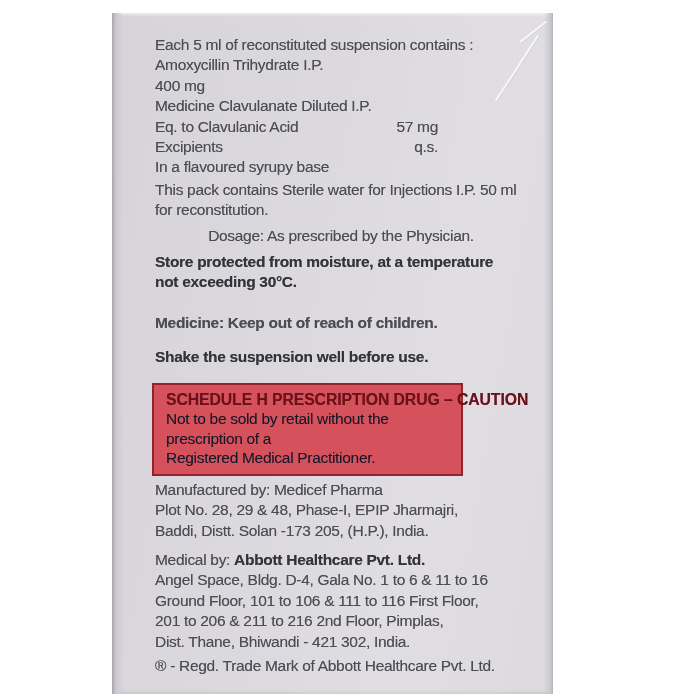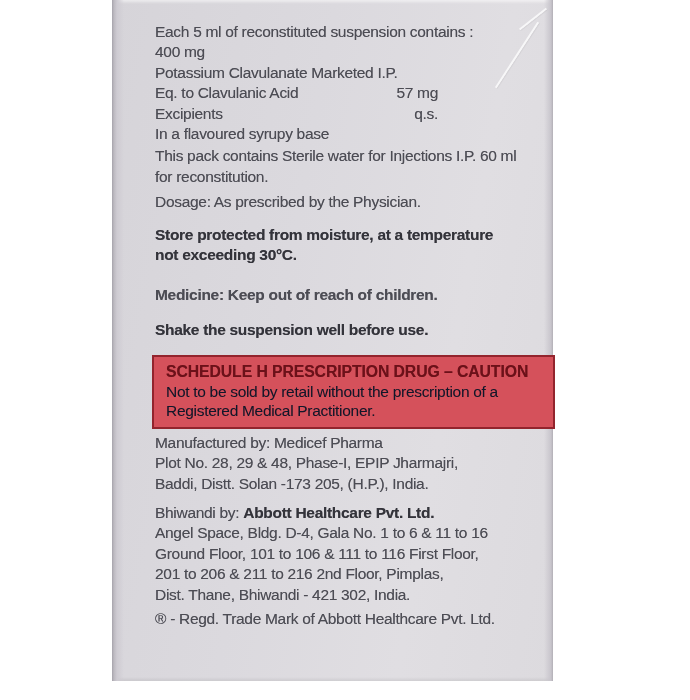--- a/index.html
+++ b/index.html
@@ -5,21 +5,21 @@
   * { margin: 0; padding: 0; box-sizing: border-box; }
   html, body {
     width: 690px; height: 700px;
     background: #ffffff;
     font-family: "Liberation Sans", "DejaVu Sans", sans-serif;
     overflow: hidden;
     position: relative;
   }
   .package {
     position: absolute;
-    left: 112px; top: 0;
+    left: 112px; top: 13px;
     width: 441px; height: 681px;
     background: linear-gradient(100deg, #d6d4d9 0%, #dbd9de 40%, #e0dee2 72%, #dcdade 100%);
     box-shadow: inset 0 2px 3px rgba(255,255,255,0.55), inset 0 -2px 3px rgba(0,0,0,0.07);
   }
   .edge-left {
     position: absolute; left: 0; top: 0; bottom: 0; width: 12px;
     background: linear-gradient(90deg, #a6a3ab 0px, #bdbac1 2px, #cecbd2 5px, rgba(214,212,217,0) 12px);
   }
   .edge-right {
     position: absolute; right: 0; top: 0; bottom: 0; width: 9px;
@@ -38,29 +38,29 @@
     font-size: 15.5px;
     letter-spacing: -0.3px;
     line-height: 20.4px;
     color: #4c4c54;
     text-shadow: 0 0 0.45px rgba(76,76,84,0.55);
   }
   .row { display: flex; justify-content: space-between; width: 283px; }
   .row .val { text-align: left; }
   .para { margin-top: 0; }
   .pack-note   { margin-top: 2px; }
-  .dosage      { margin-top: 5px; }
-  .storage     { margin-top: 12px; }
+  .dosage      { margin-top: 5px; text-align: center; }
+  .storage     { margin-top: 6px; }
   .medicine    { margin-top: 20px; font-weight: bold; }
   .shake       { margin-top: 14px; }
   .bold { font-weight: 700; color: #33333a; text-shadow: 0 0 0.45px rgba(51,51,58,0.55); }
 
   .schedule-box {
     margin: 15px 0 0 -3px;
-    width: 403px;
+    width: 311px;
     border: 2px solid #93242d;
     background: #d5515b;
     padding: 5px 10px 6px 12px;
     line-height: 19.5px;
   }
   .schedule-box .heading {
     font-weight: 700;
     font-size: 15.8px;
     letter-spacing: -0.1px;
     white-space: nowrap;
@@ -84,42 +84,46 @@
   <div class="edge-left"></div>
   <div class="edge-right"></div>
   <div class="crease c1"></div>
   <div class="crease c2"></div>
 
   <div class="content">
 
     <div class="composition">
       <div class="para">Each 5 ml of reconstituted suspension contains :</div>
       <div class="row">
+        <span>Amoxycillin Trihydrate I.P.</span>
+        <span class="val"></span>
+      </div>
+      <div class="row">
         <span class="val">400 mg</span>
       </div>
       <div class="row">
-        <span>Potassium Clavulanate Marketed I.P.</span>
+        <span>Medicine Clavulanate Diluted I.P.</span>
         <span class="val"></span>
       </div>
       <div class="row">
         <span>Eq. to Clavulanic Acid</span>
         <span class="val">57 mg</span>
       </div>
       <div class="row">
         <span>Excipients</span>
         <span class="val">q.s.</span>
       </div>
       <div class="row">
         <span>In a flavoured syrupy base</span>
         <span class="val"></span>
       </div>
     </div>
 
     <div class="para pack-note">
-      <div>This pack contains Sterile water for Injections I.P. 60 ml</div>
+      <div>This pack contains Sterile water for Injections I.P. 50 ml</div>
       <div>for reconstitution.</div>
     </div>
 
     <div class="para dosage">Dosage: As prescribed by the Physician.</div>
 
     <div class="para storage bold">
       <div>Store protected from moisture, at a temperature</div>
       <div>not exceeding 30°C.</div>
     </div>
 
@@ -135,21 +139,21 @@
 
 
     <div class="para manufactured">
       <div>Manufactured by: Medicef Pharma</div>
       <div>Plot No. 28, 29 &amp; 48, Phase-I, EPIP Jharmajri,</div>
       <div>Baddi, Distt. Solan -173 205, (H.P.), India.</div>
     </div>
 
     <div class="para marketed">
       <div>
-        <span>Bhiwandi by: </span><span class="bold">Abbott Healthcare Pvt. Ltd.</span>
+        <span>Medical by: </span><span class="bold">Abbott Healthcare Pvt. Ltd.</span>
       </div>
       <div>Angel Space, Bldg. D-4, Gala No. 1 to 6 &amp; 11 to 16</div>
       <div>Ground Floor, 101 to 106 &amp; 111 to 116 First Floor,</div>
       <div>201 to 206 &amp; 211 to 216 2nd Floor, Pimplas,</div>
       <div>Dist. Thane, Bhiwandi - 421 302, India.</div>
     </div>
 
     <div class="para trademark">® - Regd. Trade Mark of Abbott Healthcare Pvt. Ltd.</div>
 
   </div>

